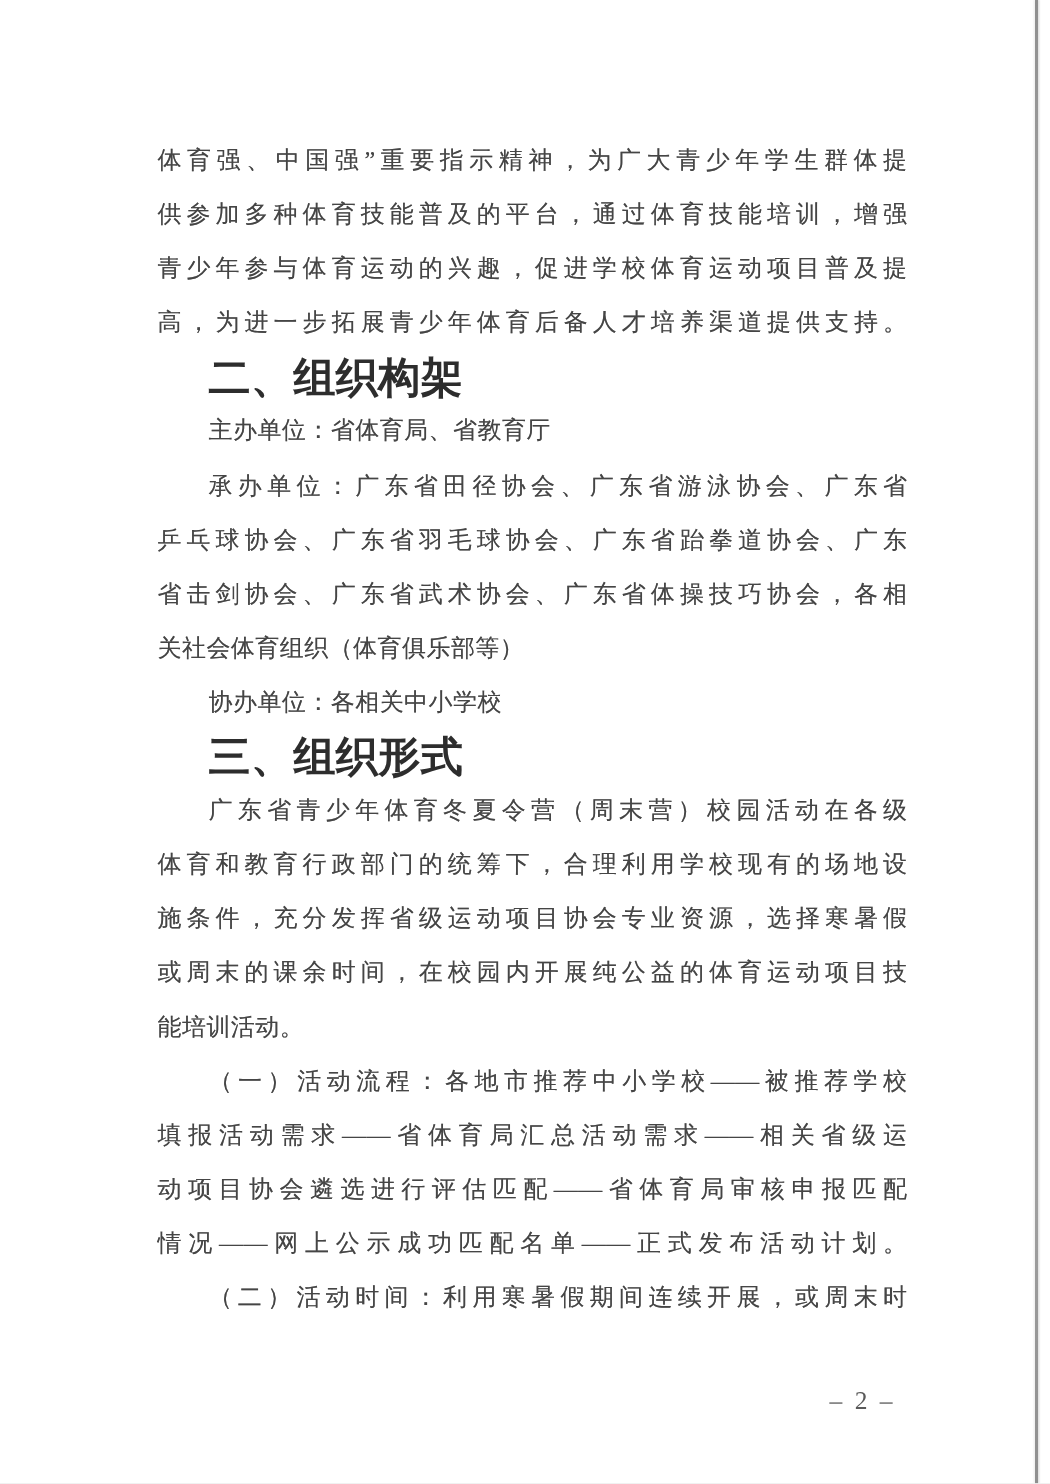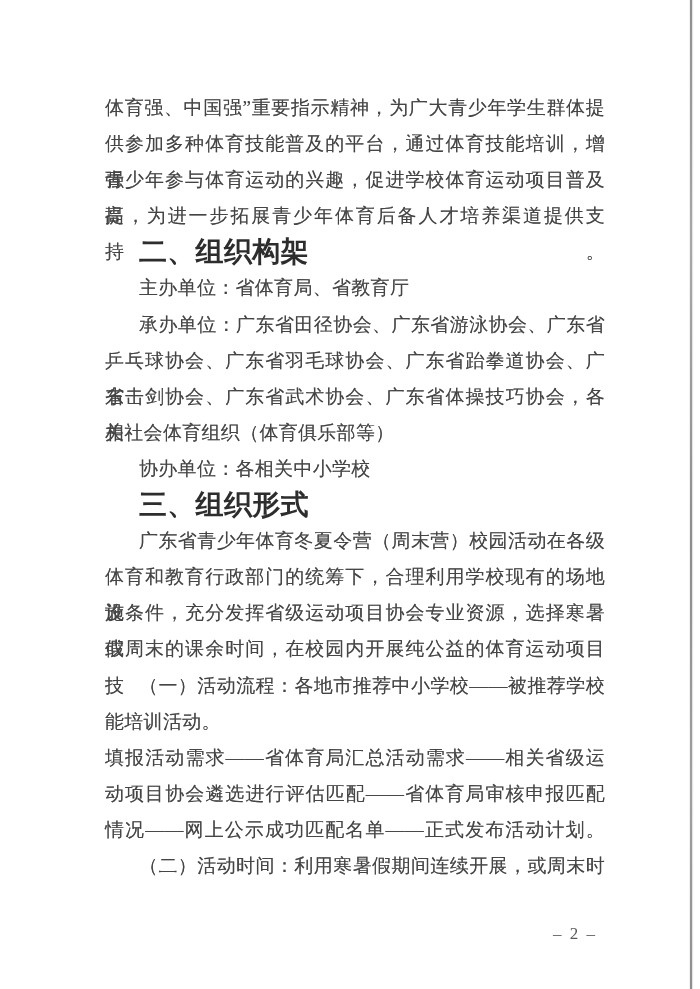--- a/index.html
+++ b/index.html
@@ -29,21 +29,21 @@
     position: absolute;
     left: 105px;
     top: 90px;
     width: 500px;
   }
   .line {
     box-sizing: border-box;
     width: 100%;
     height: 36.1px;
     line-height: 36.1px;
-    font-size: 19px;
+    font-size: 16px;
     letter-spacing: 0.3px;
     color: #454545;
     white-space: nowrap;
     text-align: left;
     
     text-shadow: 0 0 0.4px rgba(70,70,70,0.55);
   }
   
   .line.j {
     white-space: normal;
@@ -91,22 +91,22 @@
     <div class="line j ind">承办单位：广东省田径协会、广东省游泳协会、广东省</div>
     <div class="line j">乒乓球协会、广东省羽毛球协会、广东省跆拳道协会、广东</div>
     <div class="line j">省击剑协会、广东省武术协会、广东省体操技巧协会，各相</div>
     <div class="line">关社会体育组织（体育俱乐部等）</div>
     <div class="line ind">协办单位：各相关中小学校</div>
     <div class="line h ind">三、组织形式</div>
     <div class="line j ind">广东省青少年体育冬夏令营（周末营）校园活动在各级</div>
     <div class="line j">体育和教育行政部门的统筹下，合理利用学校现有的场地设</div>
     <div class="line j">施条件，充分发挥省级运动项目协会专业资源，选择寒暑假</div>
     <div class="line j">或周末的课余时间，在校园内开展纯公益的体育运动项目技</div>
+    <div class="line">能培训活动。</div>
     <div class="line j ind">（一）活动流程：各地市推荐中小学校——被推荐学校</div>
-    <div class="line">能培训活动。</div>
     <div class="line j">填报活动需求——省体育局汇总活动需求——相关省级运</div>
     <div class="line j">动项目协会遴选进行评估匹配——省体育局审核申报匹配</div>
     <div class="line j">情况——网上公示成功匹配名单——正式发布活动计划。</div>
     <div class="line j ind">（二）活动时间：利用寒暑假期间连续开展，或周末时</div>
   </div>
 
   <div class="page-number">– 2 –</div>
 
   <div class="scan-edge"></div>
 

